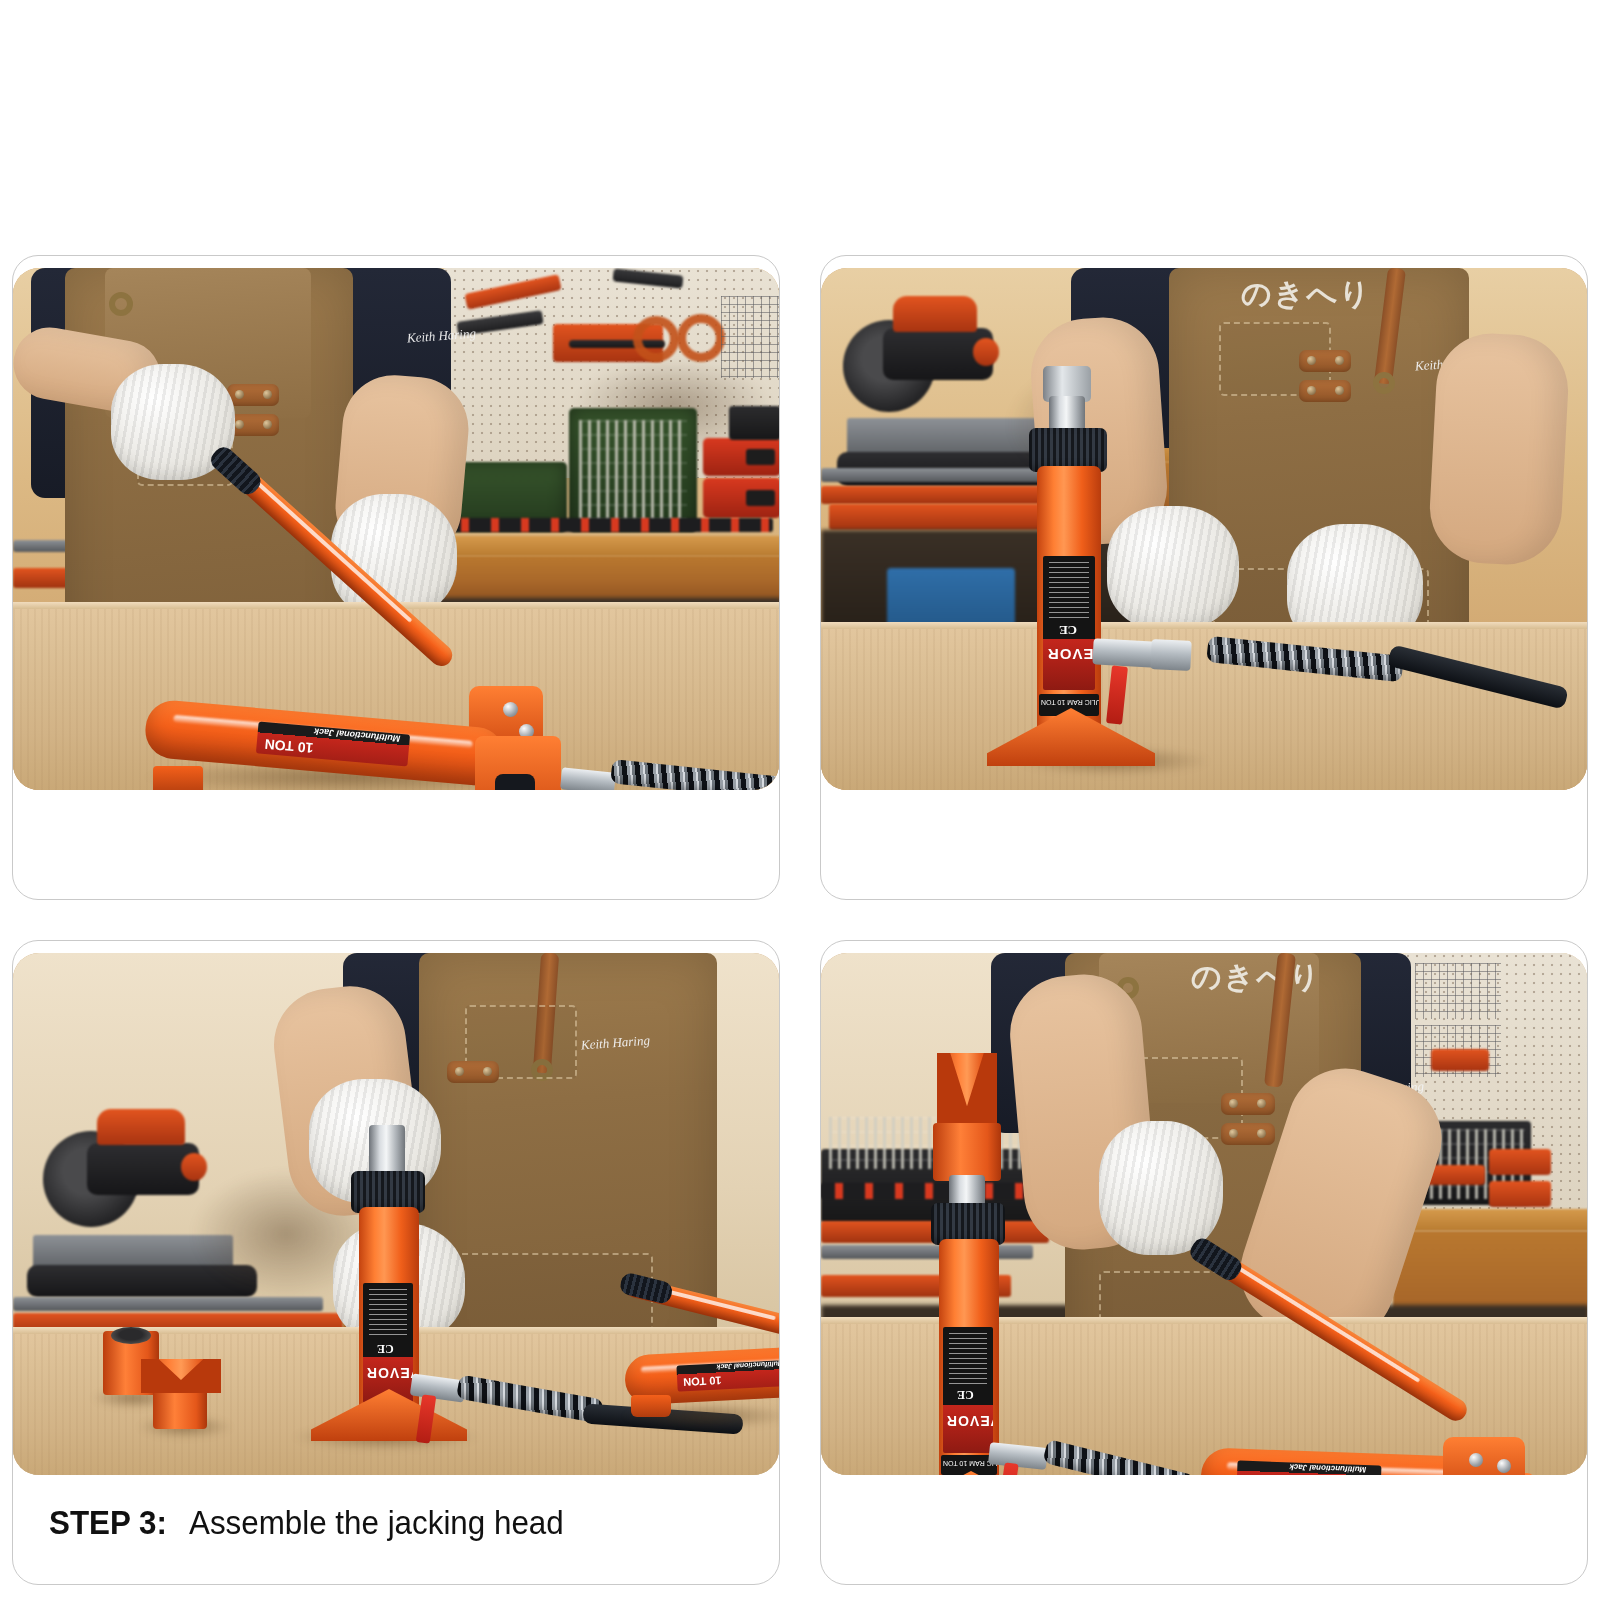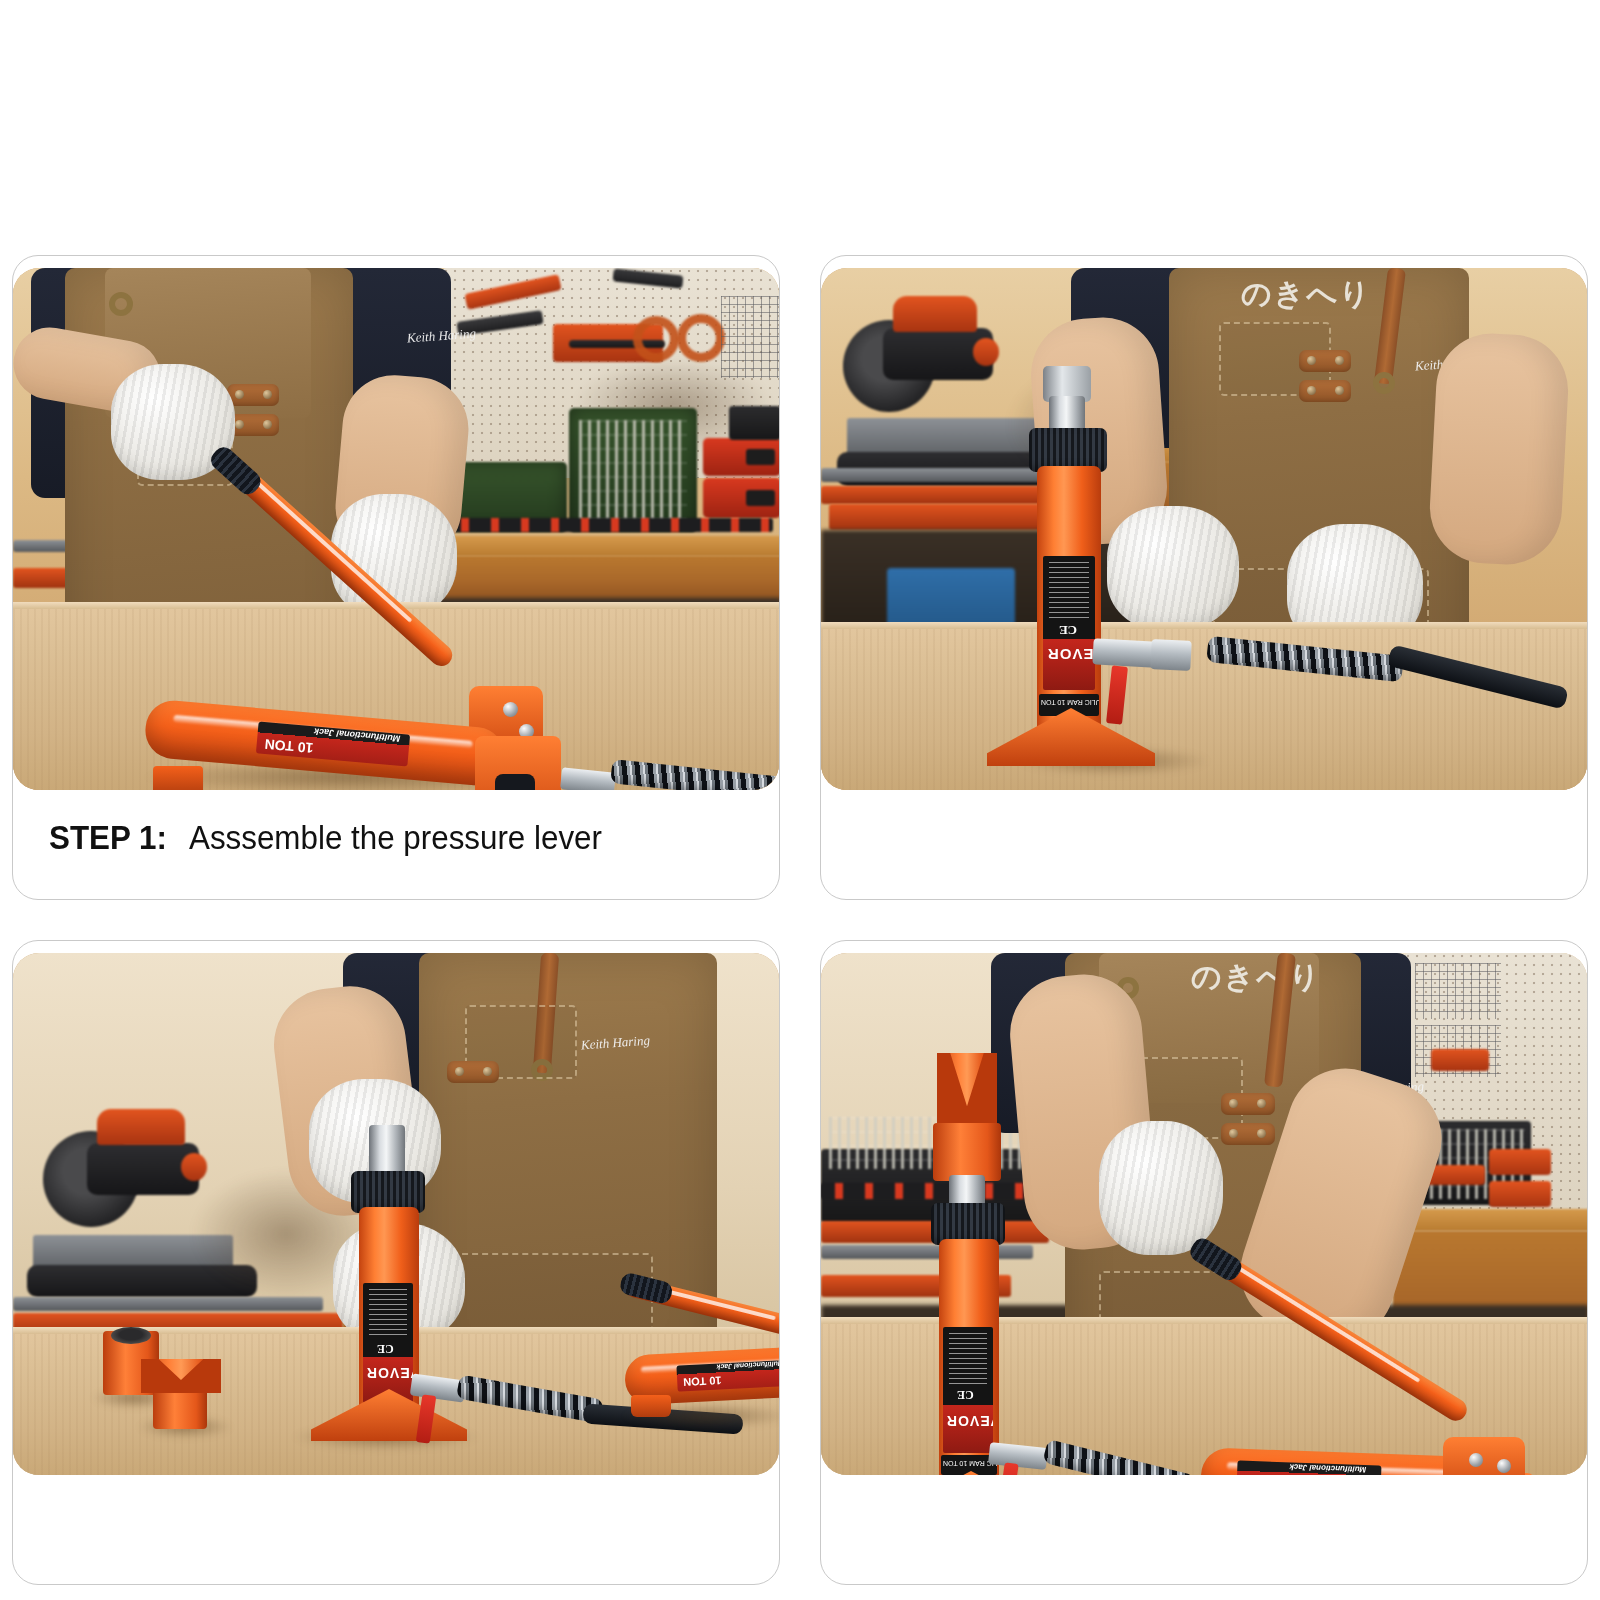--- a/index.html
+++ b/index.html
@@ -606,24 +606,20 @@
             <div class="pump-label-txt" style="left:56px;top:0px;font-size:9px;font-style:italic;">Multifunctional Jack</div>
           </div>
 
           <div class="pump-foot" style="left:140px;top:498px;width:50px;height:30px;"></div>
           <div class="pump-head" style="left:462px;top:468px;width:86px;height:84px;border-radius:8px;"></div>
           <div class="valve-knob" style="left:482px;top:506px;width:40px;height:34px;"></div>
 
           <div class="fitting" style="left:548px;top:502px;width:54px;height:22px;transform:rotate(6deg);"></div>
           <div class="hose" style="left:598px;top:500px;width:172px;height:24px;transform:rotate(6deg);"></div>
         </div>
-      </div>
-      <div class="caption">
-        <span class="step-label">STEP 1:</span>
-        <span class="step-text">Asssemble the pressure lever</span>
       </div>
     </div>
 
     <div class="card">
       <div class="photo">
         <div class="scene">
 
           <div class="wall"></div>
 
           <div class="mitersaw-disc" style="left:22px;top:52px;width:92px;height:92px;"></div>
@@ -774,20 +770,24 @@
           <div class="pump-label" style="left:664px;top:410px;width:104px;height:26px;transform:rotate(-3deg);">
             <div class="pump-label-txt" style="left:6px;top:11px;font-size:11px;">10 TON</div>
             <div class="pump-label-txt" style="left:40px;top:0px;font-size:7px;font-style:italic;">Multifunctional Jack</div>
           </div>
           <div class="pump-foot" style="left:618px;top:442px;width:40px;height:22px;"></div>
           <div class="lever" style="left:612px;top:322px;width:188px;height:20px;transform:rotate(14deg);transform-origin:left center;">
             <div class="lever-gloss"></div>
           </div>
           <div class="lever-grip" style="left:608px;top:318px;width:52px;height:22px;transform:rotate(14deg);transform-origin:left center;"></div>
         </div>
+      </div>
+      <div class="caption">
+        <span class="step-label">STEP 3:</span>
+        <span class="step-text">Assemble the jacking head</span>
       </div>
     </div>
 
     <div class="card">
       <div class="photo">
         <div class="scene">
 
           <div class="wall cool"></div>
 
           <div class="pegboard" style="left:584px;top:0;width:184px;height:260px;"></div>

